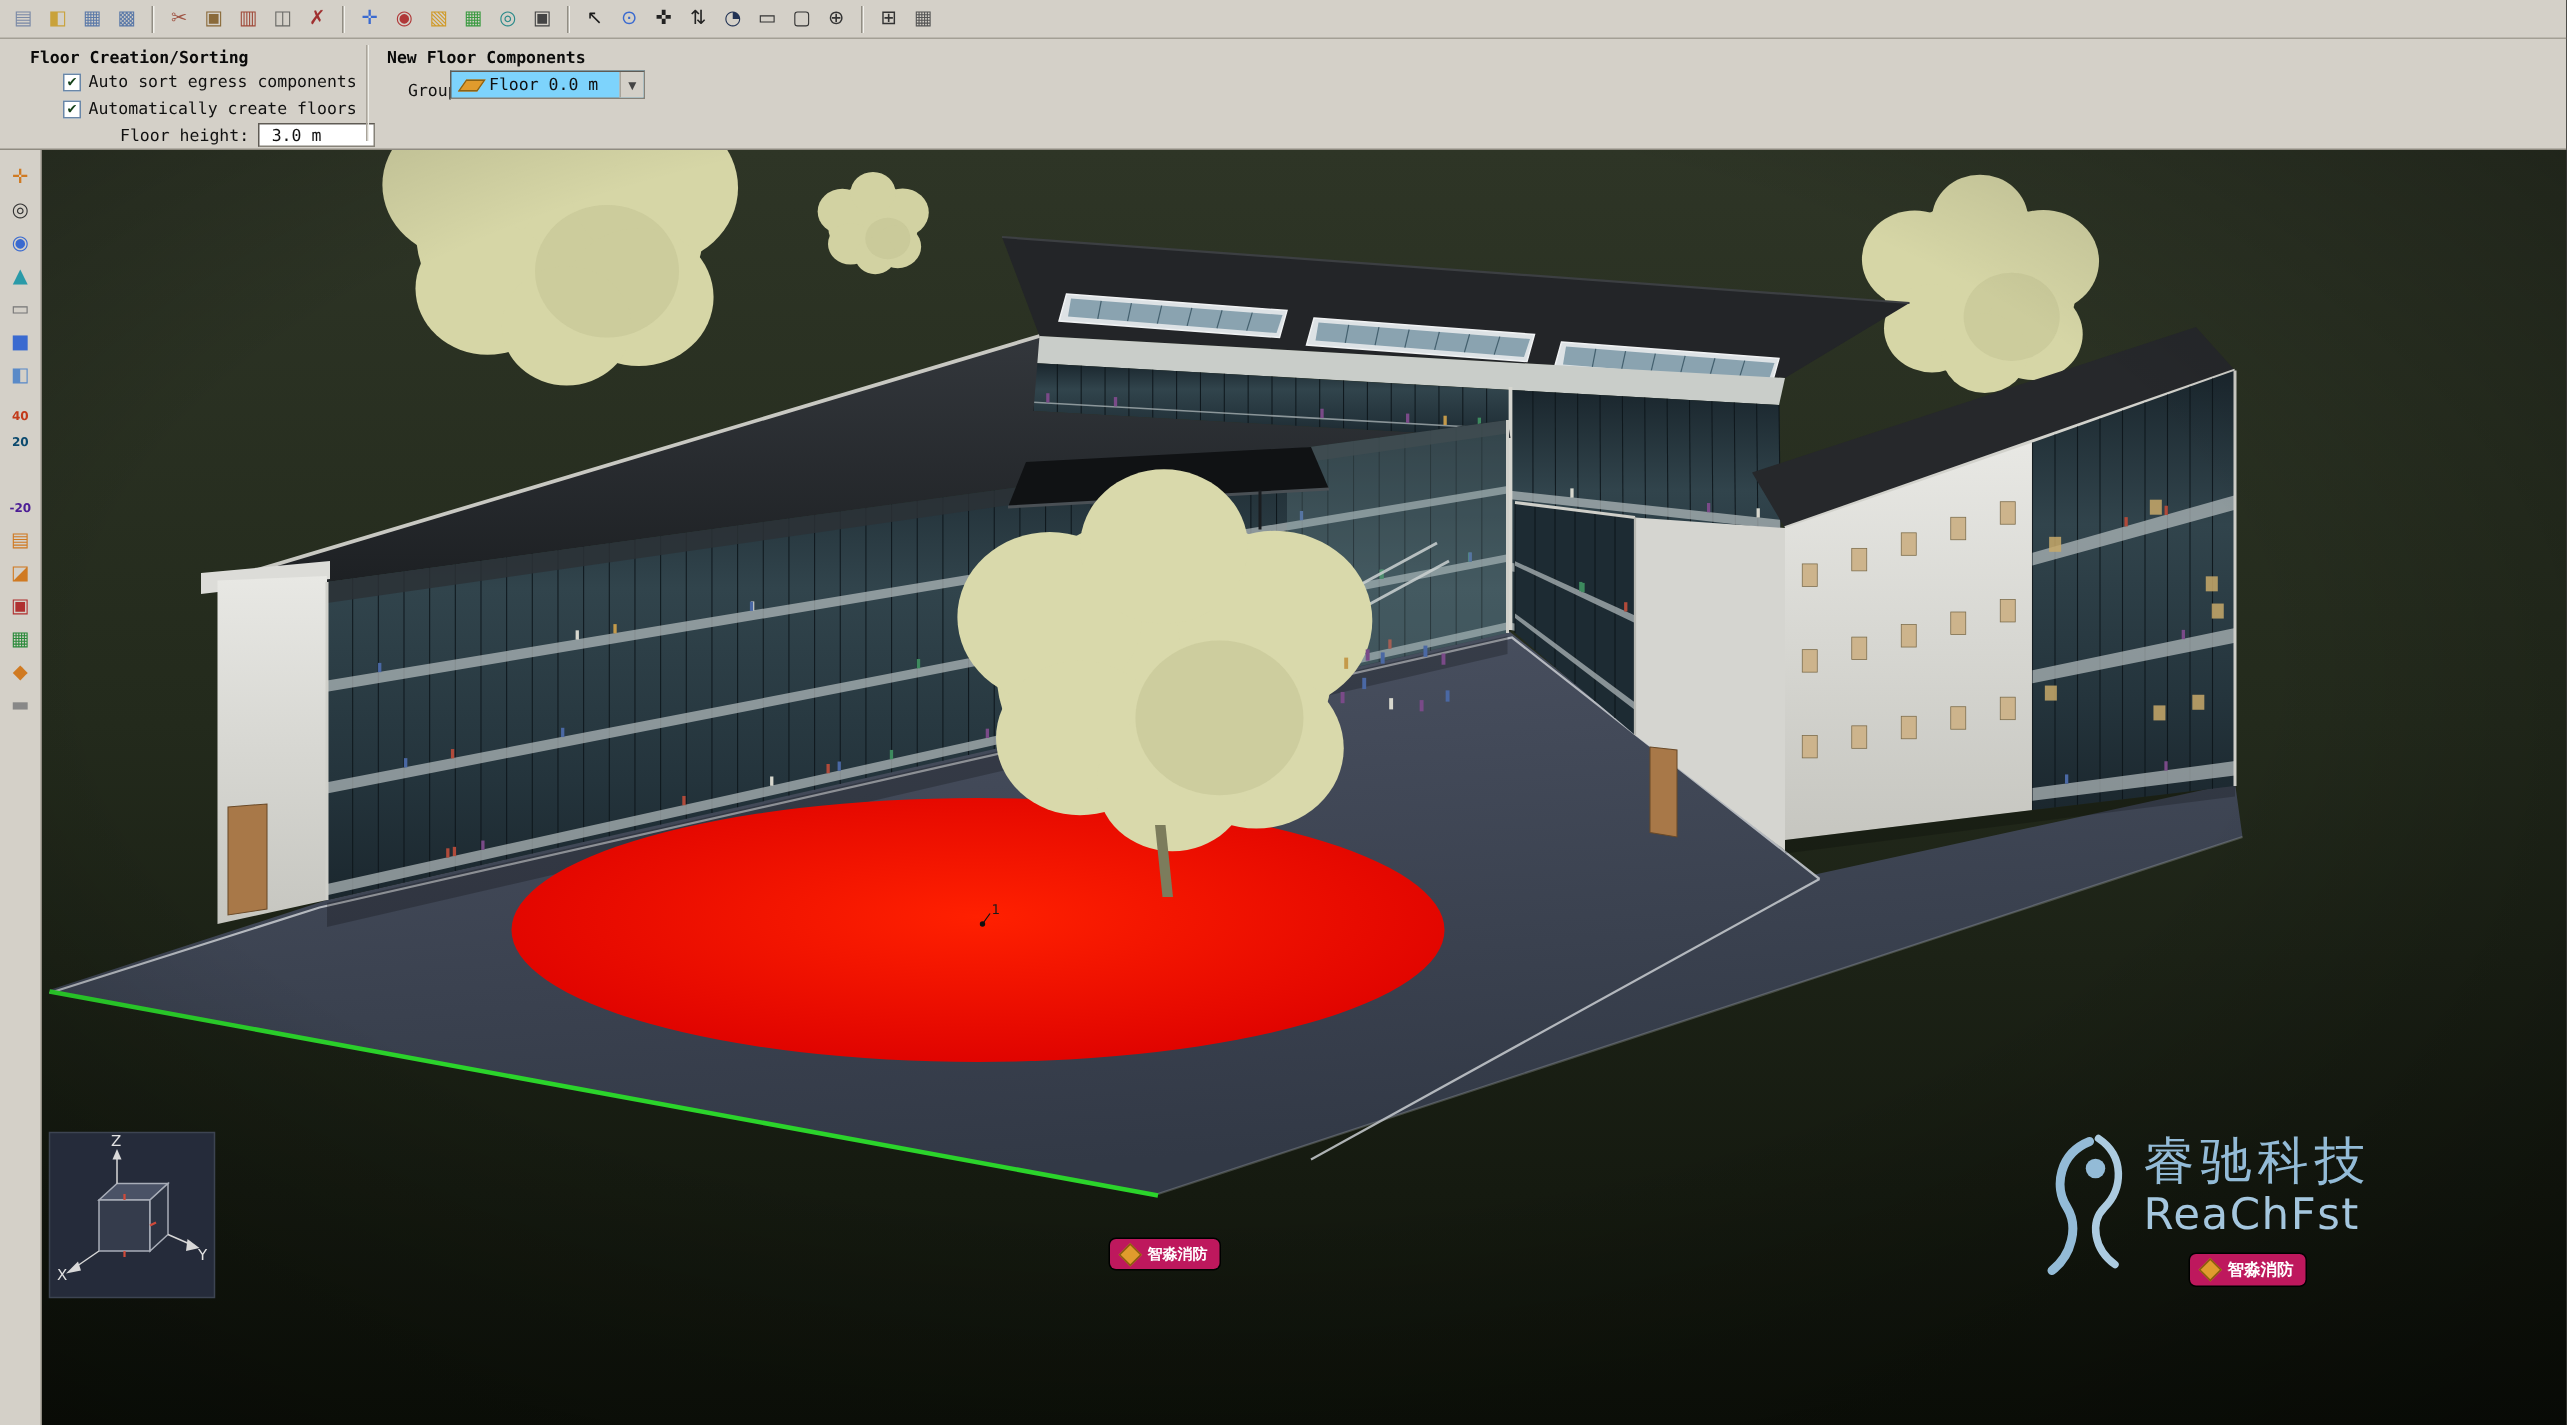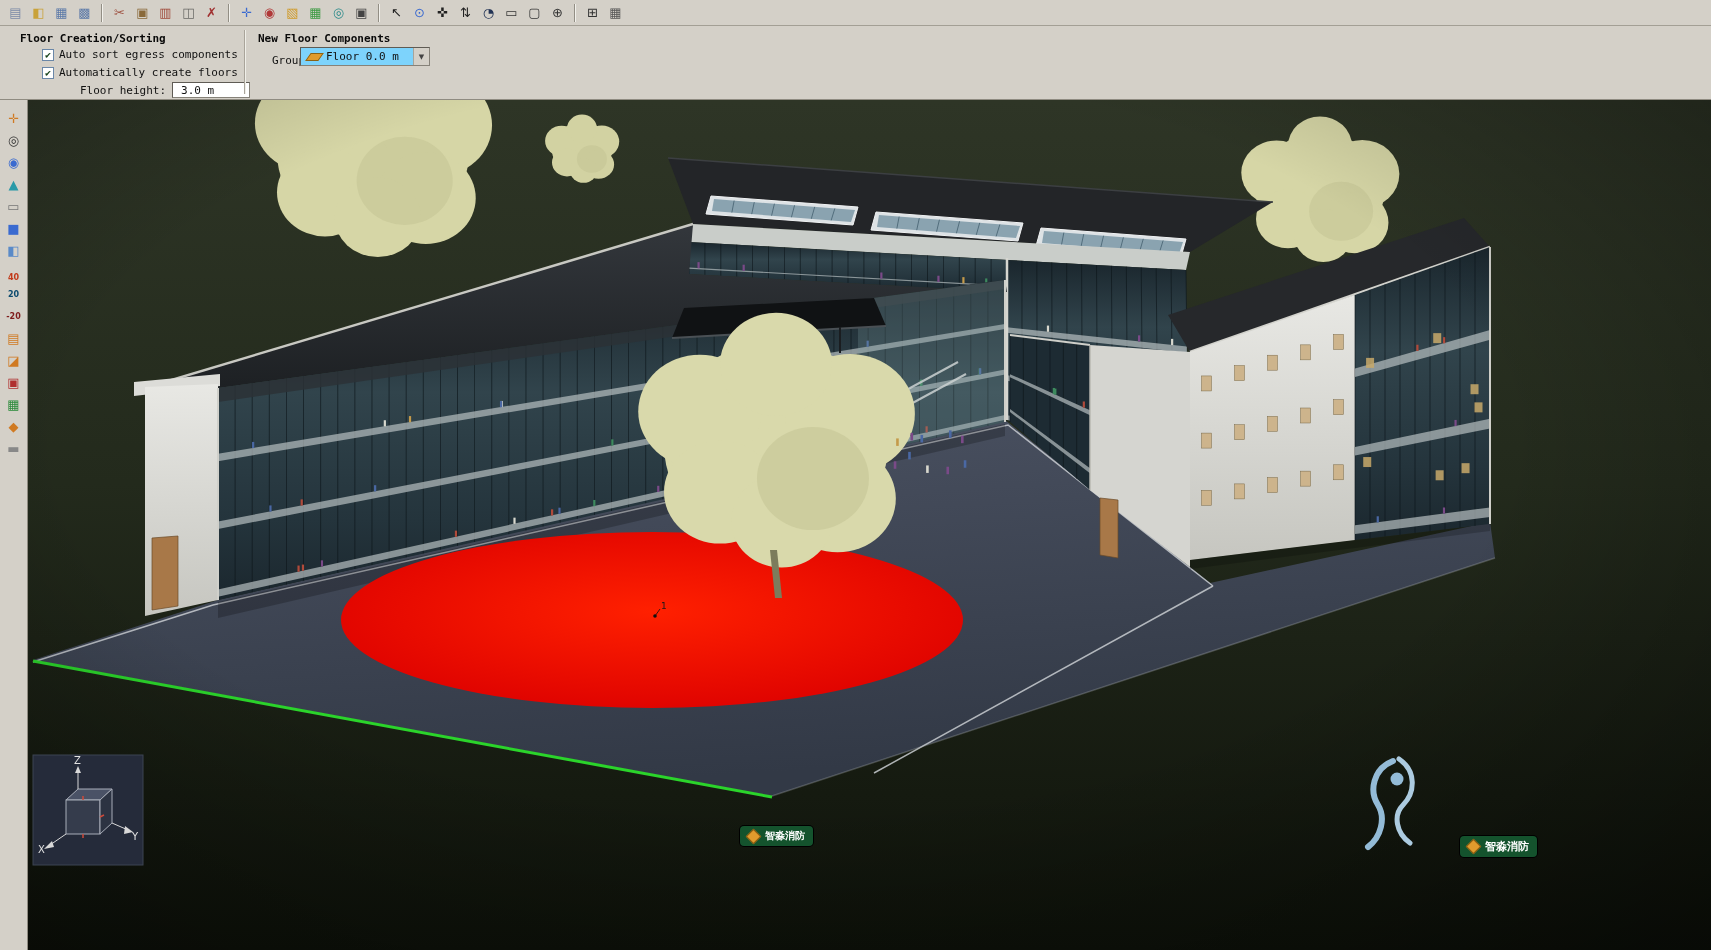--- a/index.html
+++ b/index.html
@@ -21,21 +21,21 @@
 .dd-val{flex:1;font:11px "DejaVu Sans Mono",monospace;color:#111;white-space:nowrap}
 .dd-arrow{width:16px;height:17px;background:#d4d0c8;border-left:1px solid #a9a49a;font-size:7px;display:flex;align-items:center;justify-content:center;color:#444;flex:none}
 .sidebar{position:absolute;left:0;top:100px;width:28px;height:850px;background:#d4d0c8;border-right:1px solid #8f8b81;display:flex;flex-direction:column;align-items:center;padding-top:8px;gap:1px}
 .sb-btn{width:23px;height:21px;display:flex;align-items:center;justify-content:center;font-size:13px;line-height:1;cursor:default;border:1px solid transparent}
 .sb-lbl{font:bold 8px "DejaVu Sans",sans-serif;letter-spacing:0}
 .viewport{position:absolute;left:28px;top:100px;width:1683px;height:850px;background:#141a10;overflow:hidden}
 .viewport svg.scene{display:block}
 .wm{position:absolute;left:1335px;top:655px;display:flex;align-items:flex-start;gap:8px;opacity:.94;pointer-events:none}
 .wm-text .cn{font-size:34px;color:#9cc6e4;letter-spacing:4px;line-height:1.15}
 .wm-text .en{font-size:29px;color:#aed2ec;letter-spacing:1px;line-height:1.1}
-.badge{position:absolute;background:#14532d;border-radius:4px;display:flex;align-items:center;gap:6px;padding:3px 8px;color:#fff;box-shadow:0 0 0 1px #000}
+.badge{position:absolute;background:#be185d;border-radius:4px;display:flex;align-items:center;gap:6px;padding:3px 8px;color:#fff;box-shadow:0 0 0 1px #000}
 .badge .dia{width:11px;height:11px;background:#e09b2d;border:1px solid #8a5a10;transform:rotate(45deg);flex:none}
 .badge .lbl{font-size:11px;font-weight:bold;white-space:nowrap}
 .badge-center{left:712px;top:726px}
 .badge-center .lbl{font-size:10px}
 .badge-right{left:1432px;top:736px;z-index:5}
 </style>
 </head>
 <body>
 
 <div class="app">
@@ -105,21 +105,21 @@
       <div class="sb-btn" style="color: rgb(42, 154, 168);">▲</div>
       <div class="sb-btn" style="color: rgb(119, 119, 119);">▭</div>
       <div class="sb-btn" style="color: rgb(58, 106, 208);">■</div>
       <div class="sb-btn" style="color: rgb(90, 138, 200);">◧</div>
       <div class="sb-btn" style="color: rgb(194, 58, 26); align-items: flex-end;">
         <span class="sb-lbl">40</span>
       </div>
       <div class="sb-btn" style="color: #0c4a6e;">
         <span class="sb-lbl">20</span>
       </div>
-      <div class="sb-btn" style="color: #7f1d1d;">
+      <div class="sb-btn" style="color: #4c1d95; margin-top: 22px;">
         <span class="sb-lbl">-20</span>
       </div>
       <div class="sb-btn" style="color: rgb(208, 122, 34);">▤</div>
       <div class="sb-btn" style="color: rgb(208, 122, 34);">◪</div>
       <div class="sb-btn" style="color: rgb(176, 48, 48);">▣</div>
       <div class="sb-btn" style="color: rgb(42, 138, 58);">▦</div>
       <div class="sb-btn" style="color: rgb(208, 122, 34);">◆</div>
       <div class="sb-btn" style="color: rgb(136, 136, 136);">▬</div>
     </div>
 
@@ -539,20 +539,24 @@
         <text x="104" y="740" font-size="10" fill="#e2e2e2">Y</text>
       </g>
     </svg>
 
     <div class="wm">
       <svg width="58" height="100" viewBox="0 0 58 100">
         <path d="M30,6 C10,14 6,36 15,50 C23,63 18,82 5,92" stroke="#9cc6e4" stroke-width="6" fill="none" stroke-linecap="round"></path>
         <path d="M36,4 C54,16 52,38 40,50 C30,60 33,78 47,88" stroke="#b6d7ee" stroke-width="5" fill="none" stroke-linecap="round"></path>
         <circle cx="34" cy="24" r="6.5" fill="#9cc6e4"></circle>
       </svg>
+      <div class="wm-text">
+        <div class="cn">睿驰科技</div>
+        <div class="en">ReaChFst</div>
+      </div>
     </div>
 
     <div class="badge badge-center">
       <span class="dia"></span>
       <span class="lbl">智淼消防</span>
     </div>
     <div class="badge badge-right">
       <span class="dia"></span>
       <span class="lbl">智淼消防</span>
     </div>

